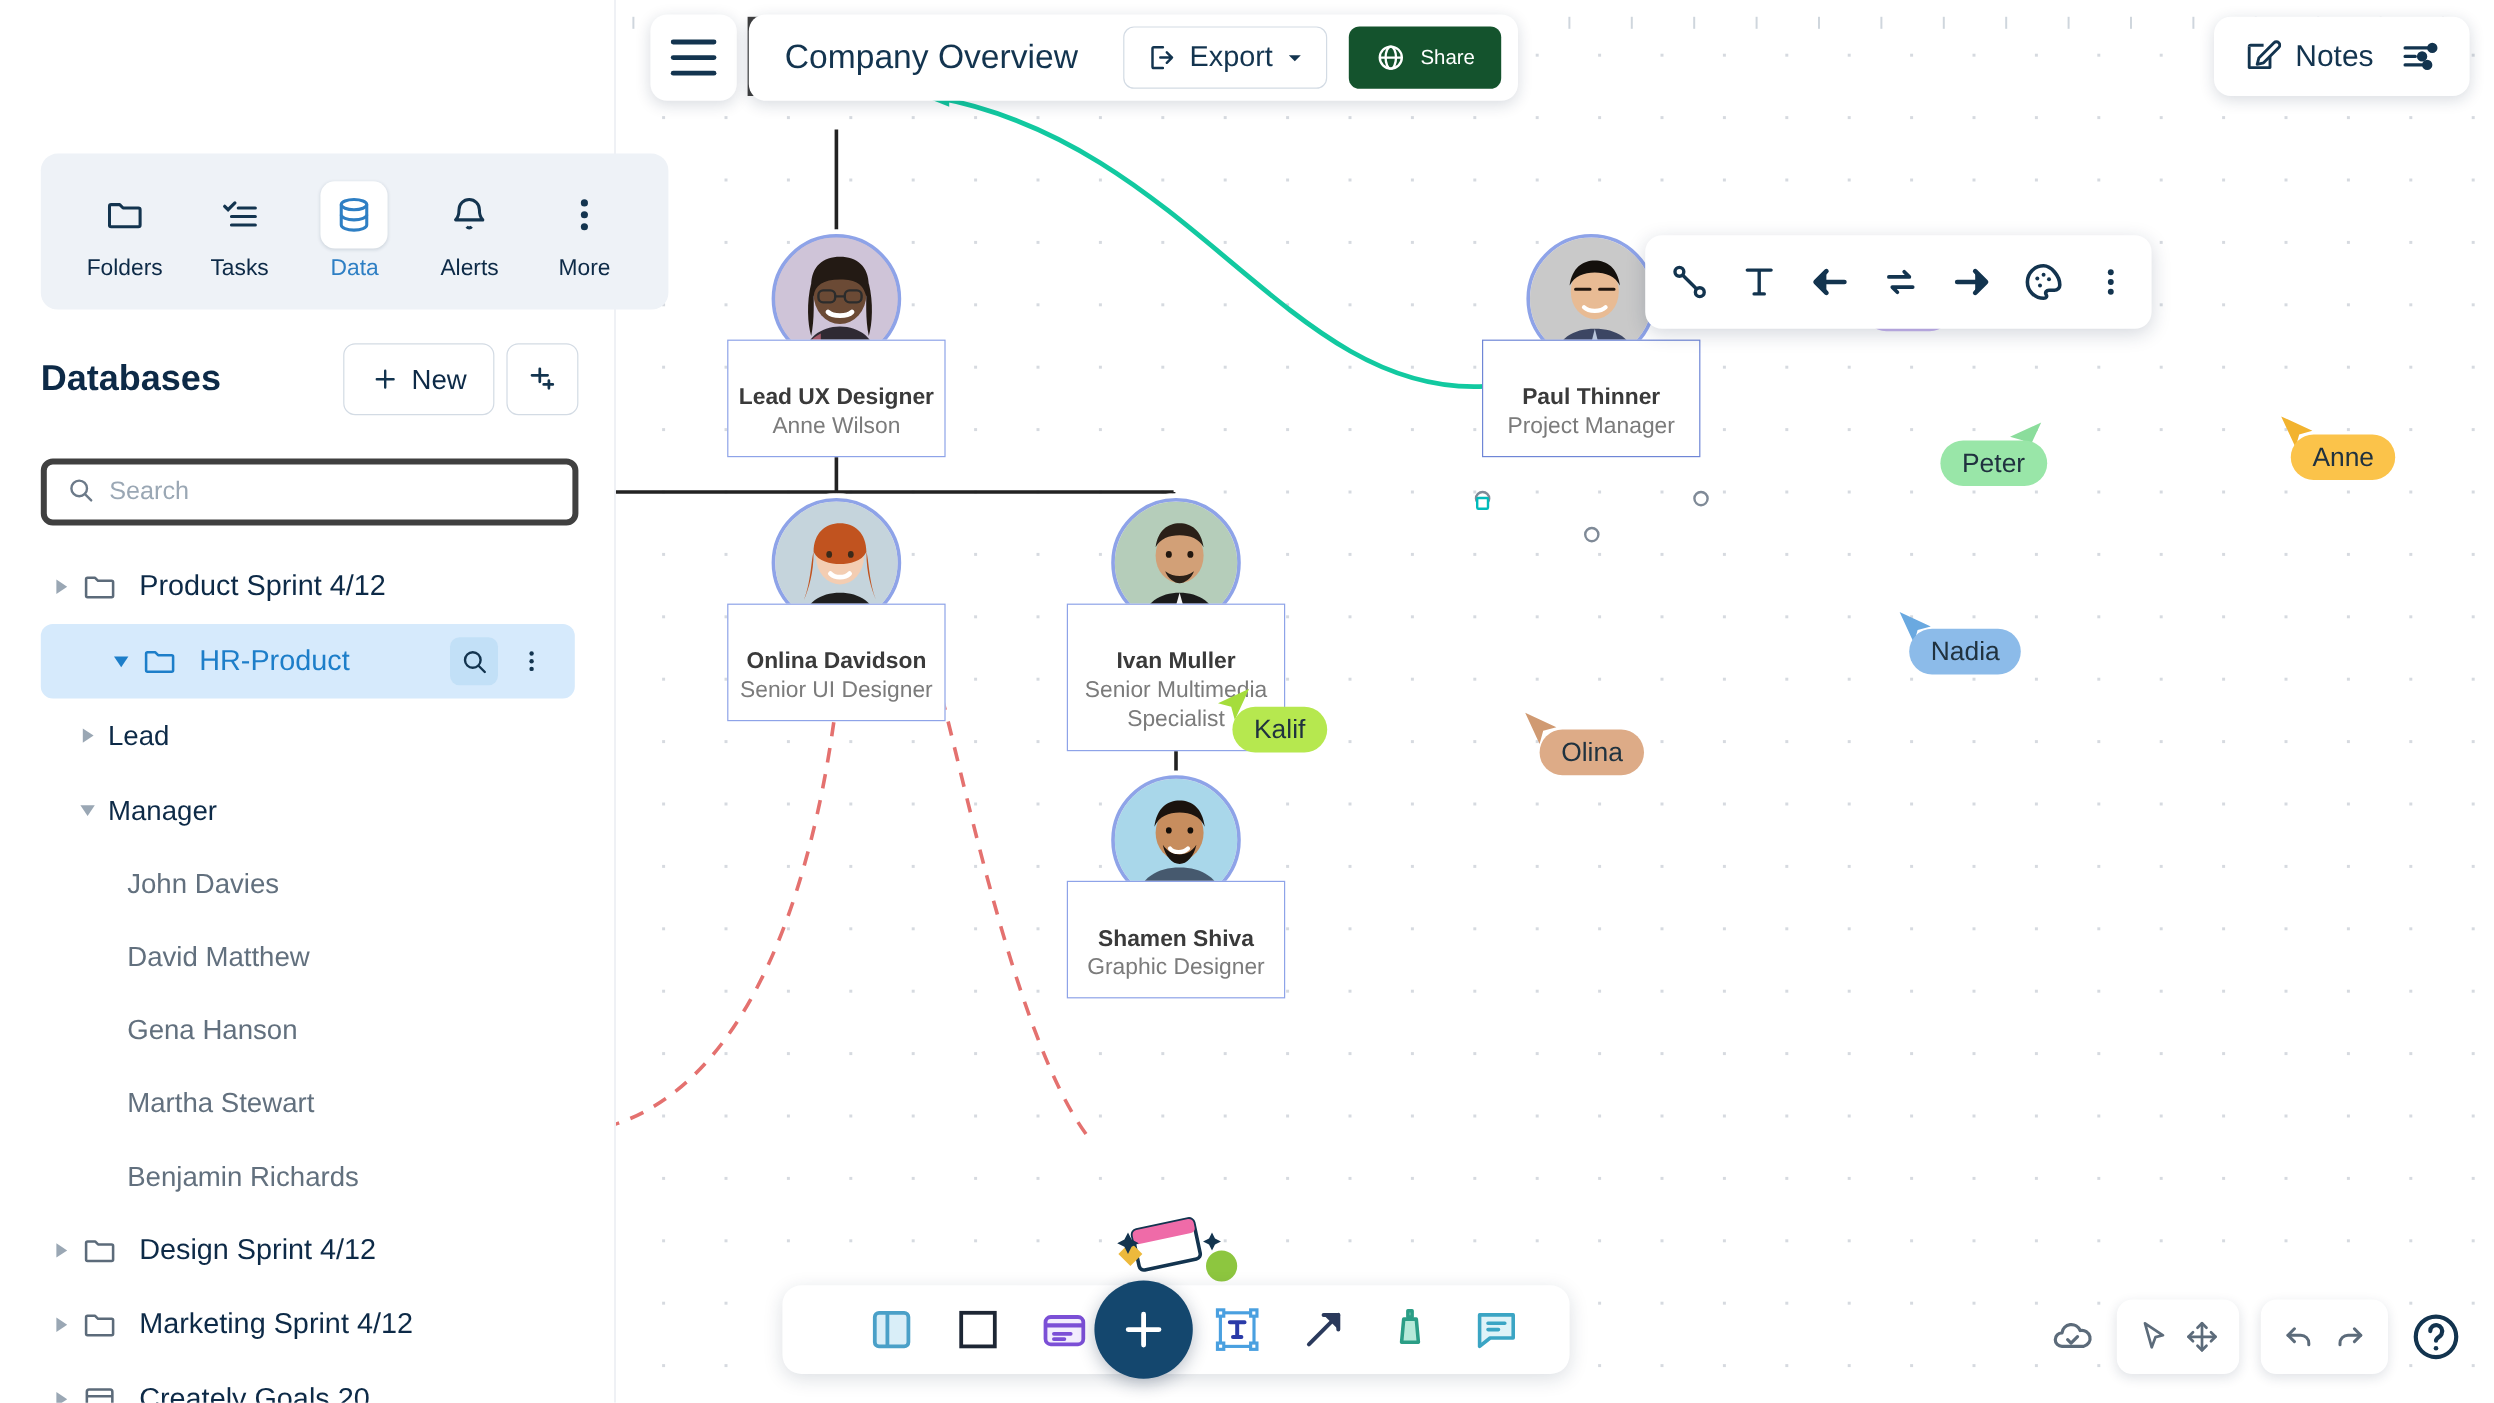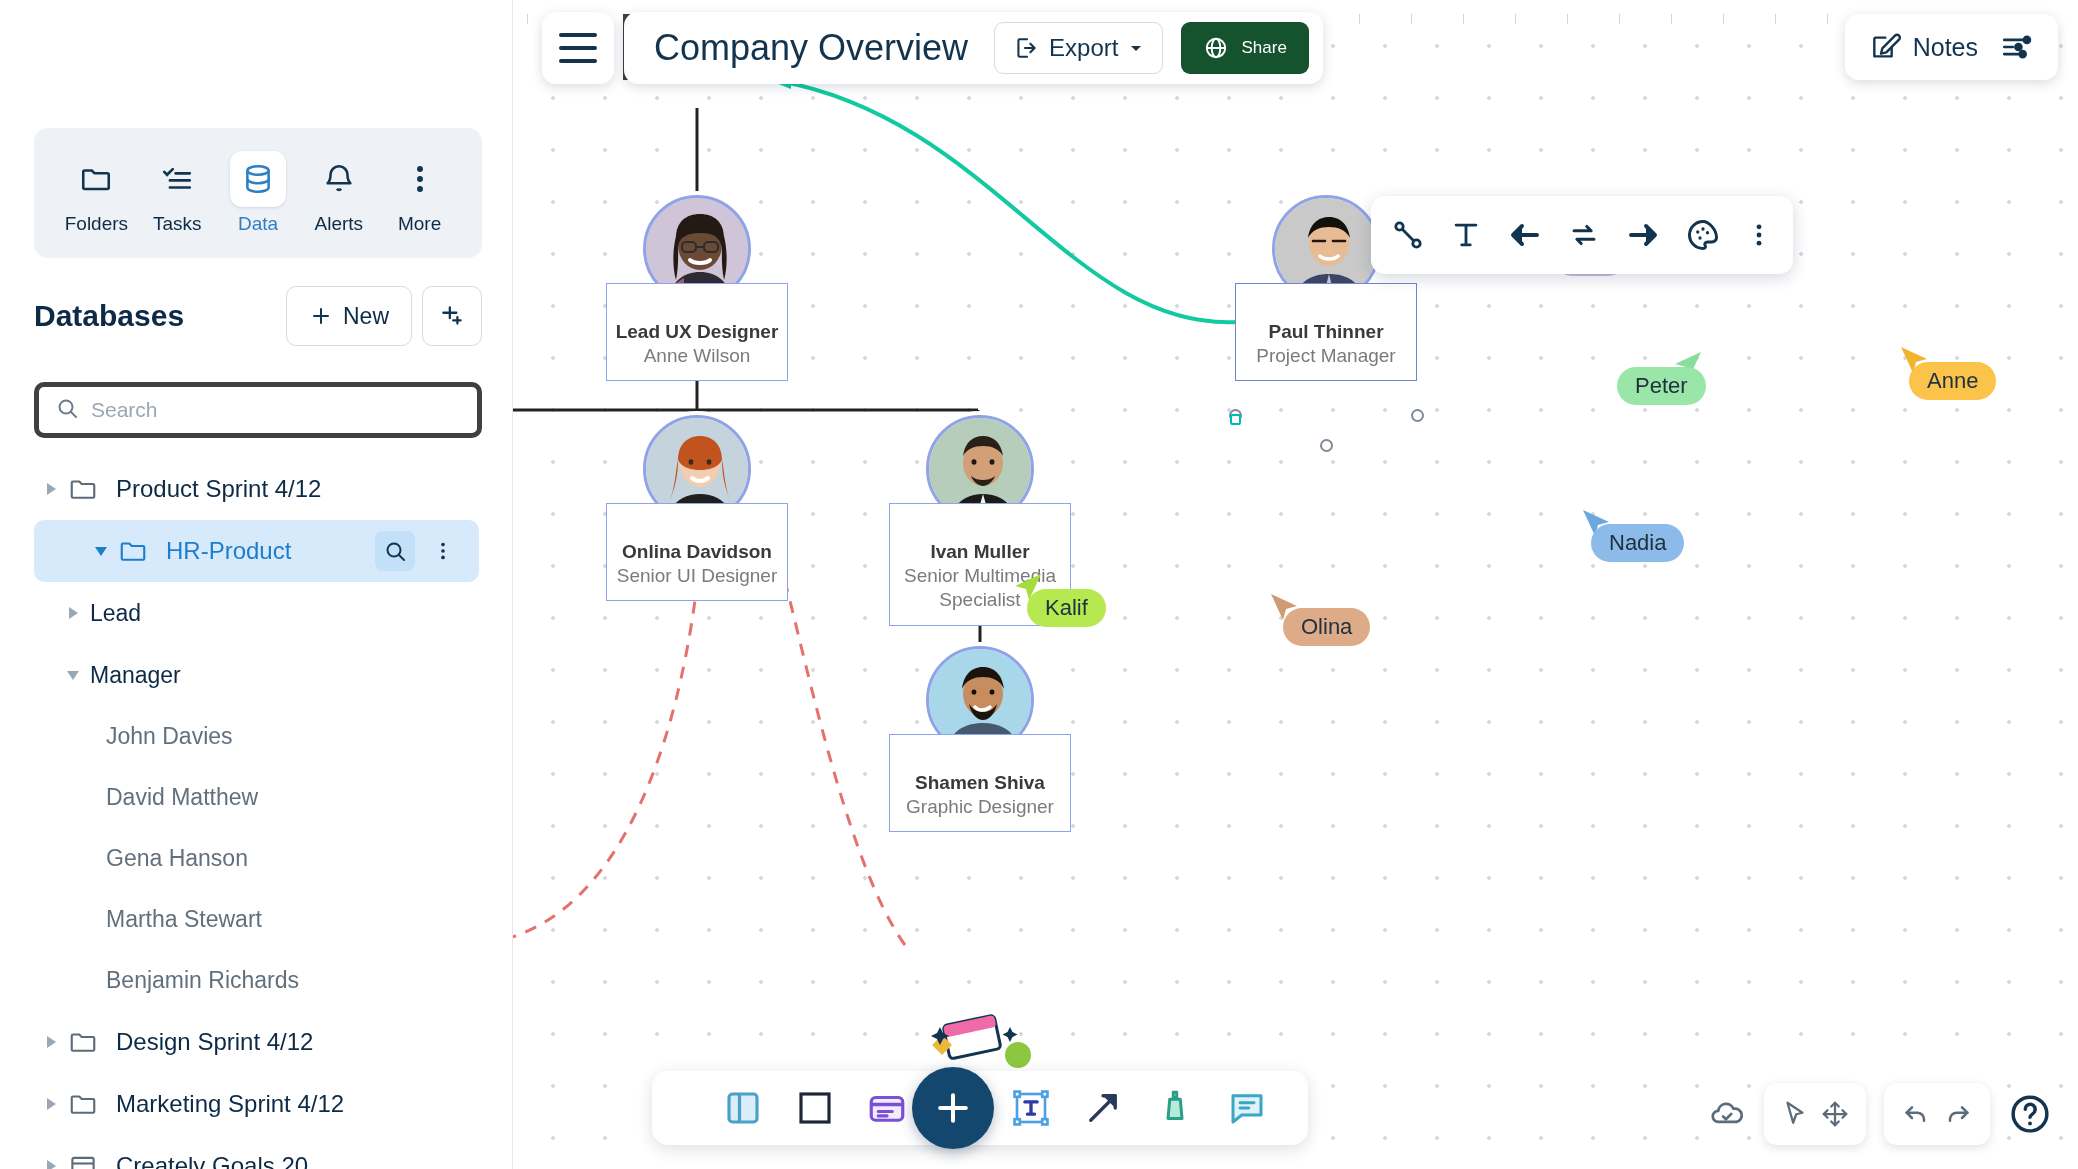--- a/index.html
+++ b/index.html
@@ -30,21 +30,21 @@
     letter-spacing: -1.4px;
   }
   .sb-head-actions {
     position: absolute; right: 28px; top: 24px;
     display: flex; align-items: center; gap: 20px;
   }
   .ic-btn { cursor: pointer; display: flex; align-items: center; justify-content: center; }
 
   .nav-card {
     position: absolute; left: 34px; top: 128px;
-    width: 448px; height: 130px;
+    width: 523px; height: 130px;
     background: #eef2f7; border-radius: 14px;
     display: flex; align-items: center; justify-content: space-around;
     padding: 0 22px;
   }
   .nav-item {
     width: 80px; display: flex; flex-direction: column; align-items: center;
     gap: 6px; cursor: pointer;
   }
   .nav-icbox {
     width: 56px; height: 56px; border-radius: 12px;
@@ -169,21 +169,21 @@
     box-shadow: 0 3px 12px rgba(20,40,70,.16);
     display:flex; flex-direction:column; align-items:center; justify-content:center; gap:9px;
     cursor:pointer;
   }
   .burger-btn i { display:block; width:38px; height:4px; background:#13344f; border-radius:2px; }
   .title-bar {
     height: 72px; border-radius: 14px; background:#fff;
     box-shadow: 0 3px 12px rgba(20,40,70,.16);
     display:flex; align-items:center; gap: 18px; padding: 0 14px 0 30px;
   }
-  .doc-title { font-size: 36px; color:#13344f; margin-right: 8px; }
+  .doc-title { font-size: 28px; color:#13344f; margin-right: 20px; }
   .btn-export {
     height: 52px; padding: 0 18px; border:1px solid #d3dbe4; border-radius: 9px;
     background:#fff; display:flex; align-items:center; gap:10px; cursor:pointer;
     font-size: 24px; color:#13344f;
   }
   .btn-share {
     height: 52px; padding: 0 22px; border-radius: 9px; background:#14532d;
     color:#fff; display:flex; align-items:center; gap:12px; cursor:pointer;
     font-size: 17px;
   }

